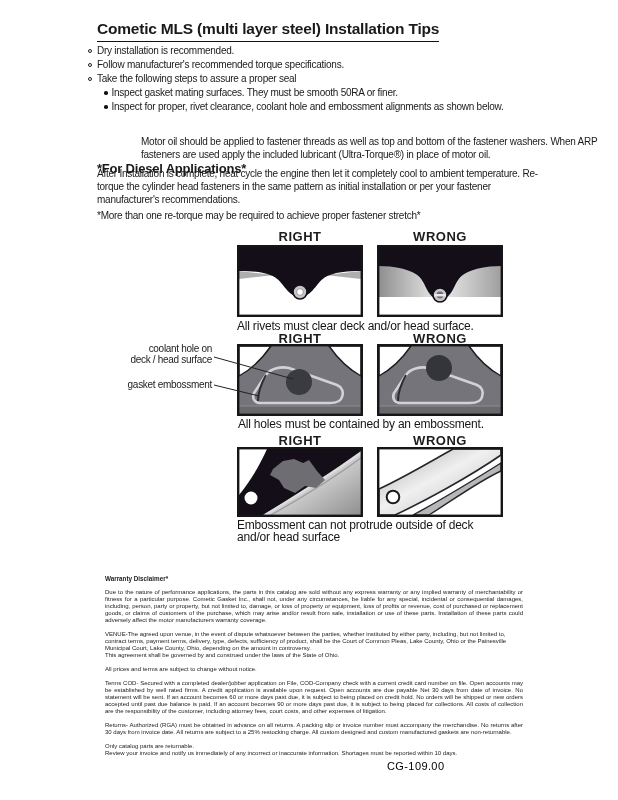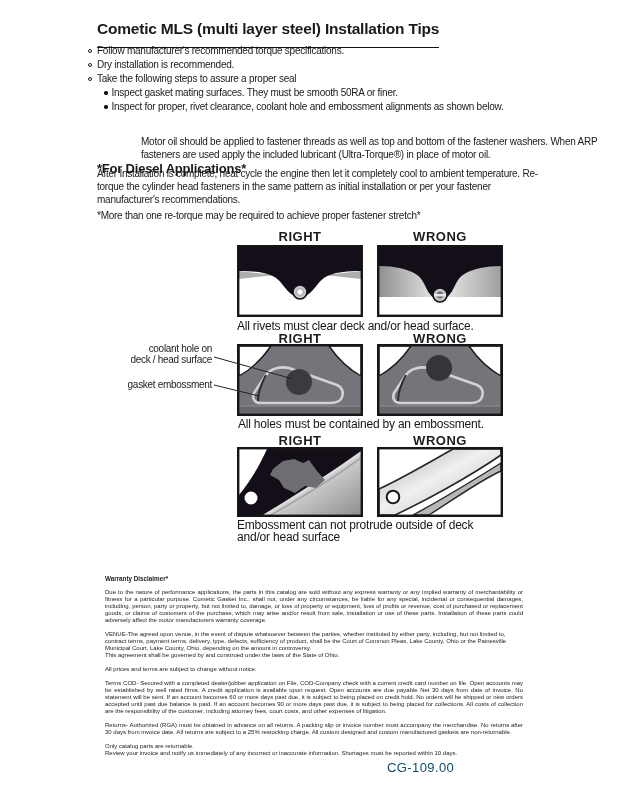--- a/index.html
+++ b/index.html
@@ -5,21 +5,21 @@
   * { margin:0; padding:0; box-sizing:border-box; }
   html,body { background:#ffffff; }
   body {
     width:618px; height:800px; position:relative; overflow:hidden;
     font-family:"Liberation Sans", sans-serif; color:#1a1a1a;
   }
   .abs { position:absolute; }
 
   
   .title { left:97px; top:20px; font-size:15.5px; font-weight:bold; letter-spacing:-0.2px; }
-  .title .underline { border-bottom:1.6px solid #111; padding-bottom:10px; }
+  .title .underline { border-bottom:1.6px solid #111; padding-bottom:4px; }
 
   .bullets { left:88px; top:44px; width:470px; font-size:10px; letter-spacing:-0.25px; }
   .b-row { display:flex; align-items:flex-start; line-height:14px; }
   .b-row.sub { margin-left:16px; }
   .marker-ring { flex:0 0 auto; width:4px; height:4px; border:1px solid #222; border-radius:50%; margin:5px 5px 0 0; }
   .marker-dot  { flex:0 0 auto; width:3.5px; height:3.5px; background:#111; border-radius:50%; margin:5px 4px 0 0; }
 
   .diesel-heading { left:97px; top:117px; font-size:13px; font-weight:bold; letter-spacing:-0.2px;margin-top:44px; }
   .para { left:97px; width:458px; font-size:10px; line-height:13px; letter-spacing:-0.25px; }
   .p1 { top:135px;margin-left:44px; } .p2 { top:167px; } .note { top:209px; }
@@ -32,37 +32,37 @@
   .pre { white-space:pre-line; }
   .side-label { width:96px; text-align:right; font-size:10px; line-height:11px; letter-spacing:-0.3px; color:#222; }
   svg.fig { display:block; }
 
   
   .disclaimer { left:105px; top:575px; width:418px; font-size:6px; line-height:7px; color:#222; }
   .disclaimer .head { font-weight:bold; margin-bottom:7px; font-size:6.3px; }
   .disclaimer p { margin-bottom:7px; text-align:justify; }
   .disclaimer p.pre { white-space:pre-line; text-align:left; }
 
-  .page-code { left:387px; top:760px; font-size:13px; letter-spacing:0.4px; color:#0c4a6e; }
+  .page-code { left:387px; top:760px; font-size:11px; letter-spacing:0.4px; color:#000000; }
 </style>
 </head>
 <body>
 
 <div class="abs title">
   <span class="underline">Cometic MLS (multi layer steel) Installation Tips</span>
 </div>
 
 <div class="abs bullets">
   <div class="b-row">
     <span class="marker-ring"></span>
-    <span>Follow manufacturer's recommended torque specifications.</span>
+    <span>Dry installation is recommended.</span>
   </div>
   <div class="b-row">
     <span class="marker-ring"></span>
-    <span>Dry installation is recommended.</span>
+    <span>Follow manufacturer's recommended torque specifications.</span>
   </div>
   <div class="b-row">
     <span class="marker-ring"></span>
     <span>Take the following steps to assure a proper seal</span>
   </div>
   <div class="b-row sub">
     <span class="marker-dot"></span>
     <span>Inspect gasket mating surfaces.  They must be smooth 50RA or finer.</span>
   </div>
   <div class="b-row sub">

